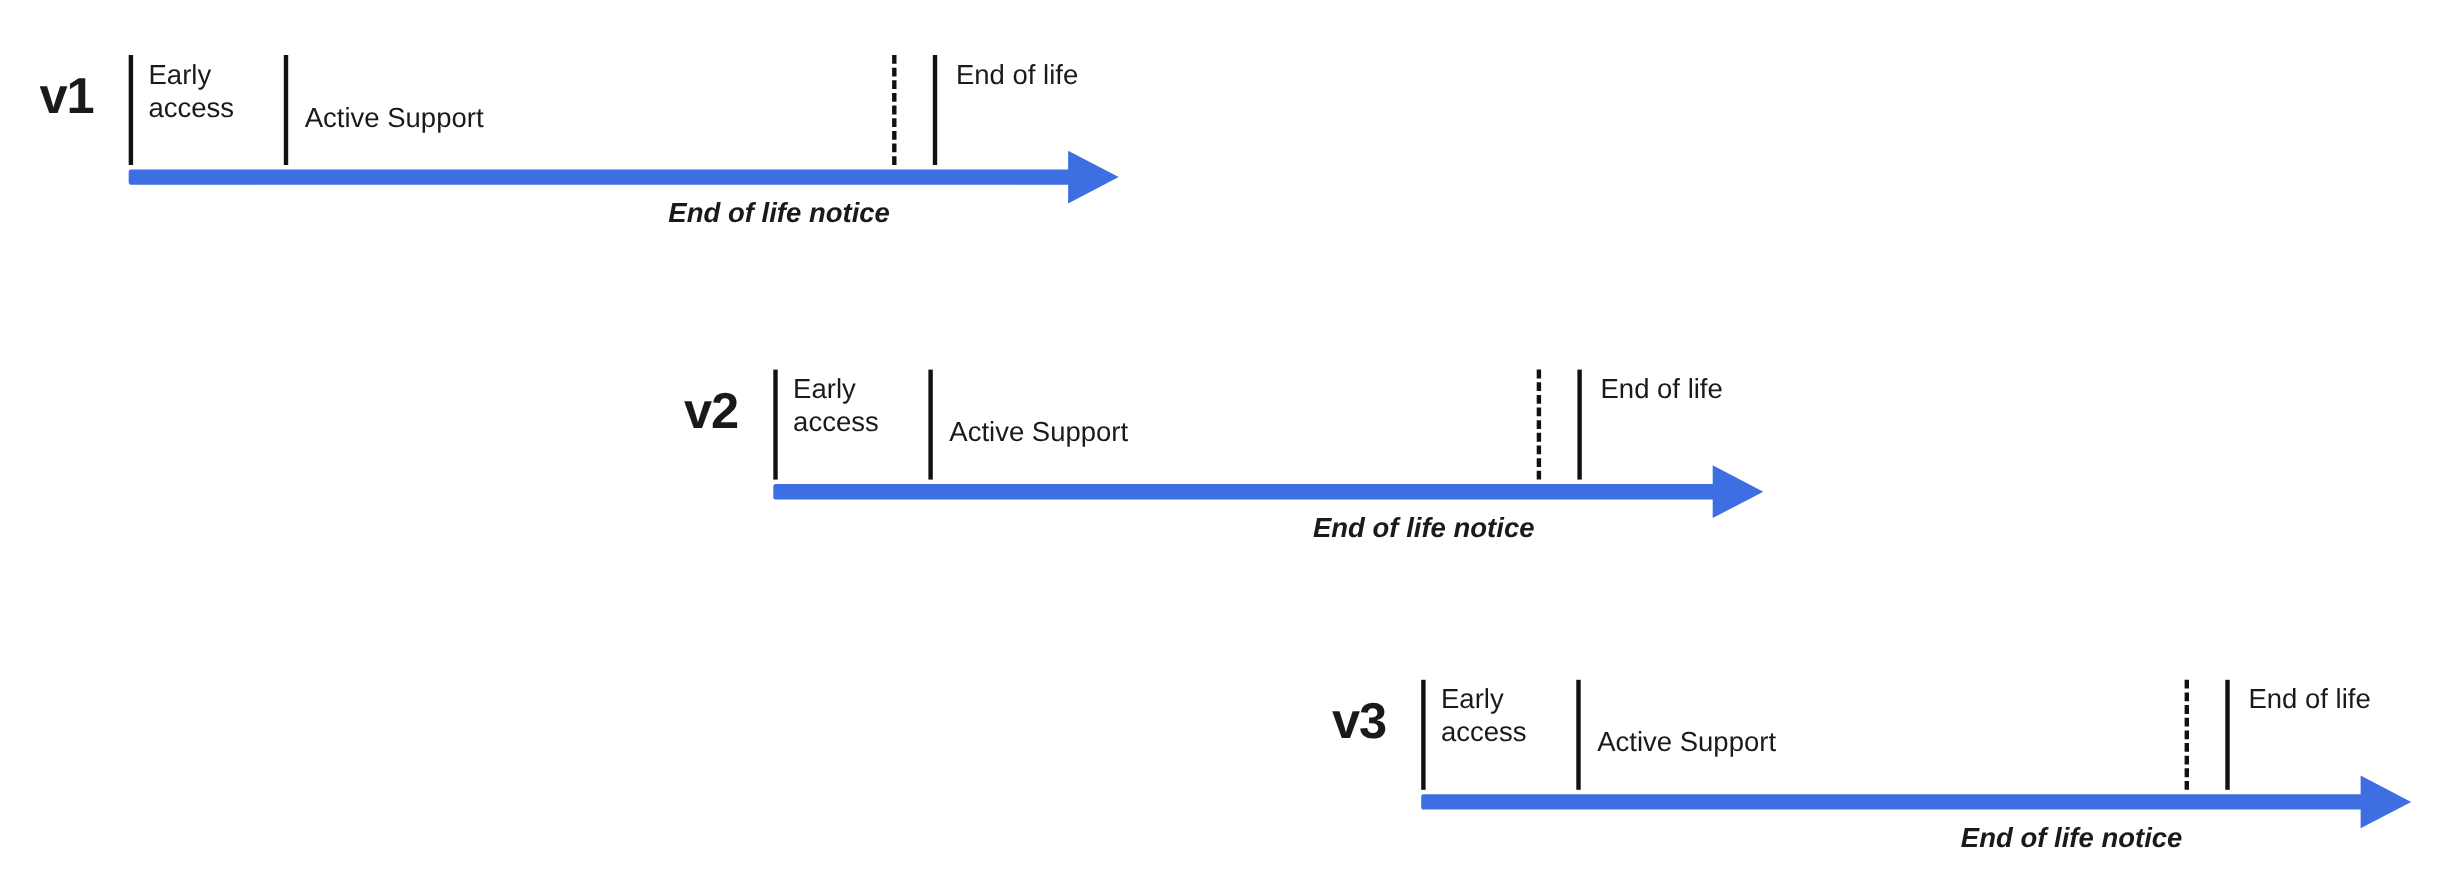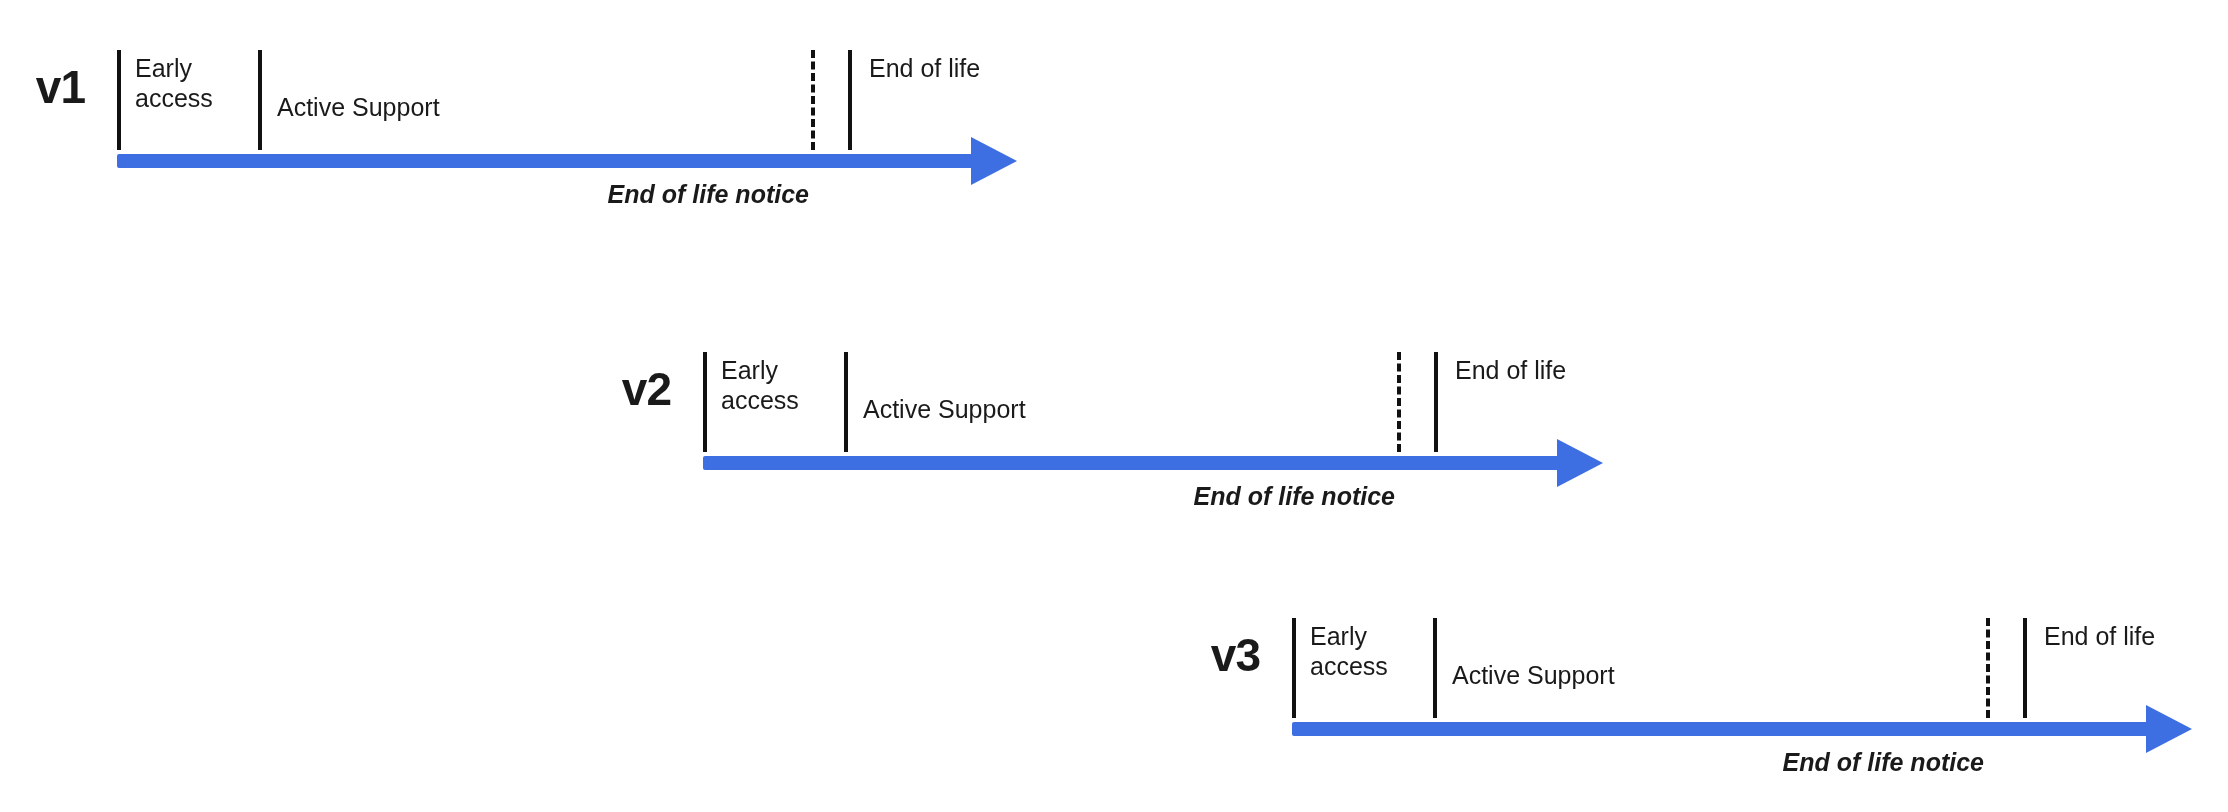--- a/index.html
+++ b/index.html
@@ -14,21 +14,21 @@
     background:var(--bg-color);
     font-family:"Liberation Sans","DejaVu Sans",sans-serif;
     color:var(--text-color);
     overflow:hidden;
     position:relative;
   }
   .stage{position:absolute;left:0;top:0;width:1952px;height:812px;}
 
   .timeline{position:absolute;width:960px;height:230px;}
   .t1{left:117px;top:50px;}
-  .t2{left:703px;top:352px;}
+  .t2{left:703px;top:336px;}
   .t3{left:1292px;top:618px;}
 
   .version{
     position:absolute;left:-124px;top:10px;width:92px;
     text-align:right;font-size:46px;font-weight:700;letter-spacing:-1px;
   }
 
   .tick{position:absolute;top:0;width:4px;height:100px;background:var(--tick-color);}
   .tick.start{left:0;}
   .tick.mid{left:141px;}

